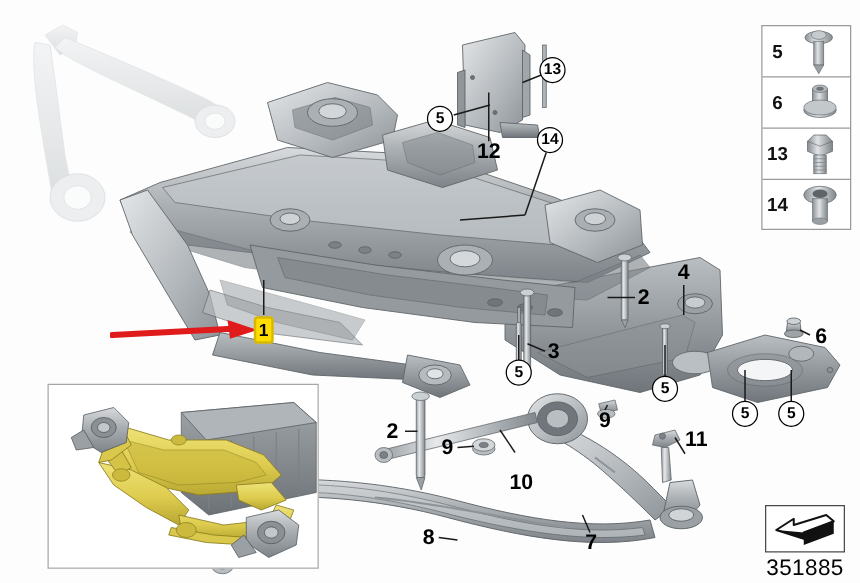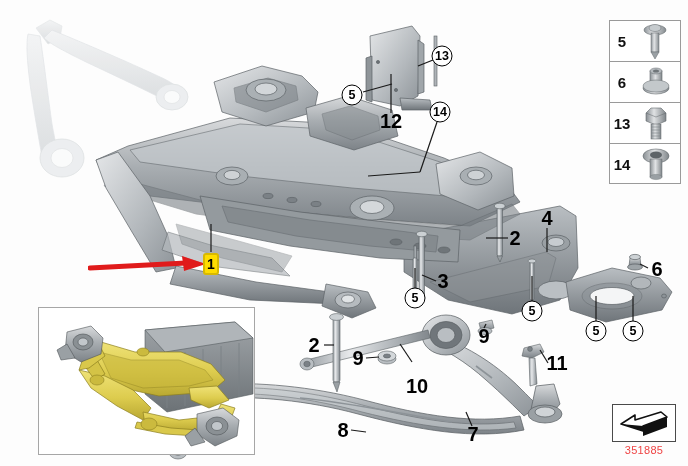--- a/index.html
+++ b/index.html
@@ -14,21 +14,21 @@
 
   
   .callout{
     position:absolute;
     font-weight:bold;
     color:#000;
     line-height:1;
     white-space:nowrap;
     transform:translate(-50%,-50%);
   }
-  .callout.plain{font-size:20px;}
+  .callout.plain{font-size:17px;}
   .callout.circled{
     width:21px;height:21px;
     border:1.6px solid #000;
     border-radius:50%;
     background:#ffffff;
     font-size:12.5px;
     display:flex;align-items:center;justify-content:center;
     box-sizing:border-box;
   }
   .callout.badge{
@@ -68,21 +68,21 @@
     overflow:hidden;
   }
 
   
   #idbox{
     position:absolute;left:612px;top:404px;width:64px;height:38px;
     border:1px solid #4a4a4a;background:#ffffff;box-sizing:border-box;
   }
   #idnum{
     position:absolute;left:612px;top:444px;width:64px;
-    text-align:center;font-size:11px;color:#ef4444;letter-spacing:.3px;
+    text-align:center;font-size:18px;color:#000000;letter-spacing:.3px;
   }
 
   
   #redarrow{position:absolute;left:88px;top:252px;width:122px;height:26px;}
 
   svg{display:block;}
   .nosel{user-select:none;}
 </style>
 </head>
 <body>
@@ -362,21 +362,21 @@
       <div class="callout circled nosel" style="left: 415px; top: 298px;">5</div>
       <div class="callout circled nosel" style="left: 532px; top: 311px;">5</div>
       <div class="callout circled nosel" style="left: 596px; top: 331px;">5</div>
       <div class="callout circled nosel" style="left: 633px; top: 331px;">5</div>
       <div class="callout plain nosel" style="left: 657px; top: 269px;">6</div>
       <div class="callout plain nosel" style="left: 473px; top: 434px;">7</div>
       <div class="callout plain nosel" style="left: 343px; top: 430px;">8</div>
       <div class="callout plain nosel" style="left: 358px; top: 358px;">9</div>
       <div class="callout plain nosel" style="left: 484px; top: 336px;">9</div>
       <div class="callout plain nosel" style="left: 417px; top: 386px;">10</div>
-      <div class="callout plain nosel" style="left: 557px; top: 363px;">11</div>
+      <div class="callout plain nosel" style="left: 557px; top: 351px;">11</div>
       <div class="callout plain nosel" style="left: 391px; top: 121px;">12</div>
       <div class="callout circled nosel" style="left: 442px; top: 56px;">13</div>
       <div class="callout circled nosel" style="left: 440px; top: 112px;">14</div>
     </div>
 
   <div id="legend">
 
     <div class="legend-row">
       <div class="legend-num">5</div>
       <div class="legend-art">

